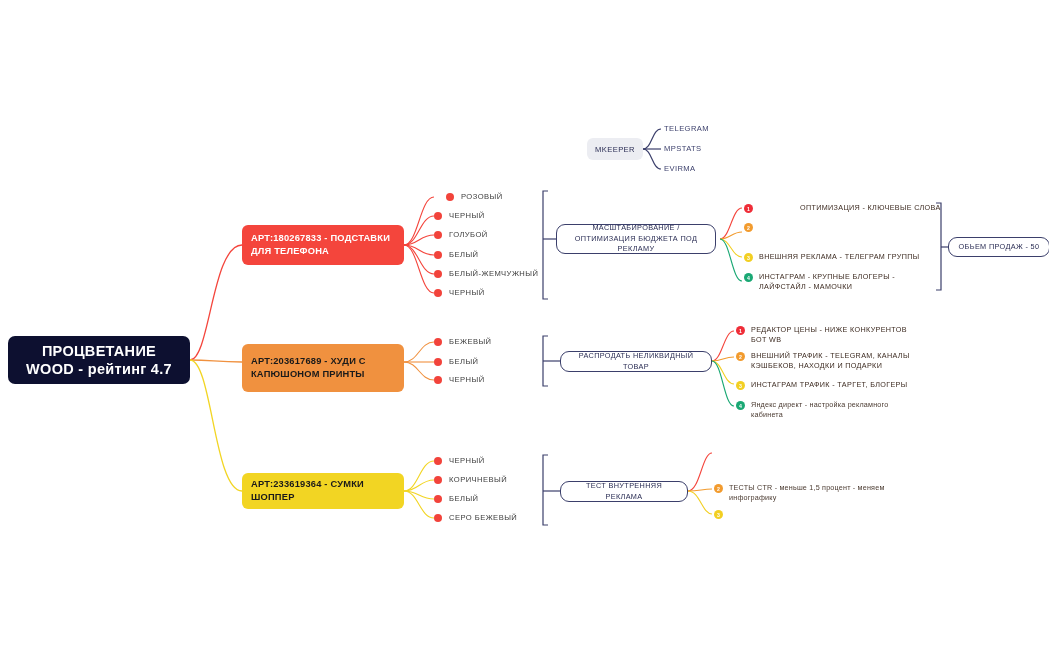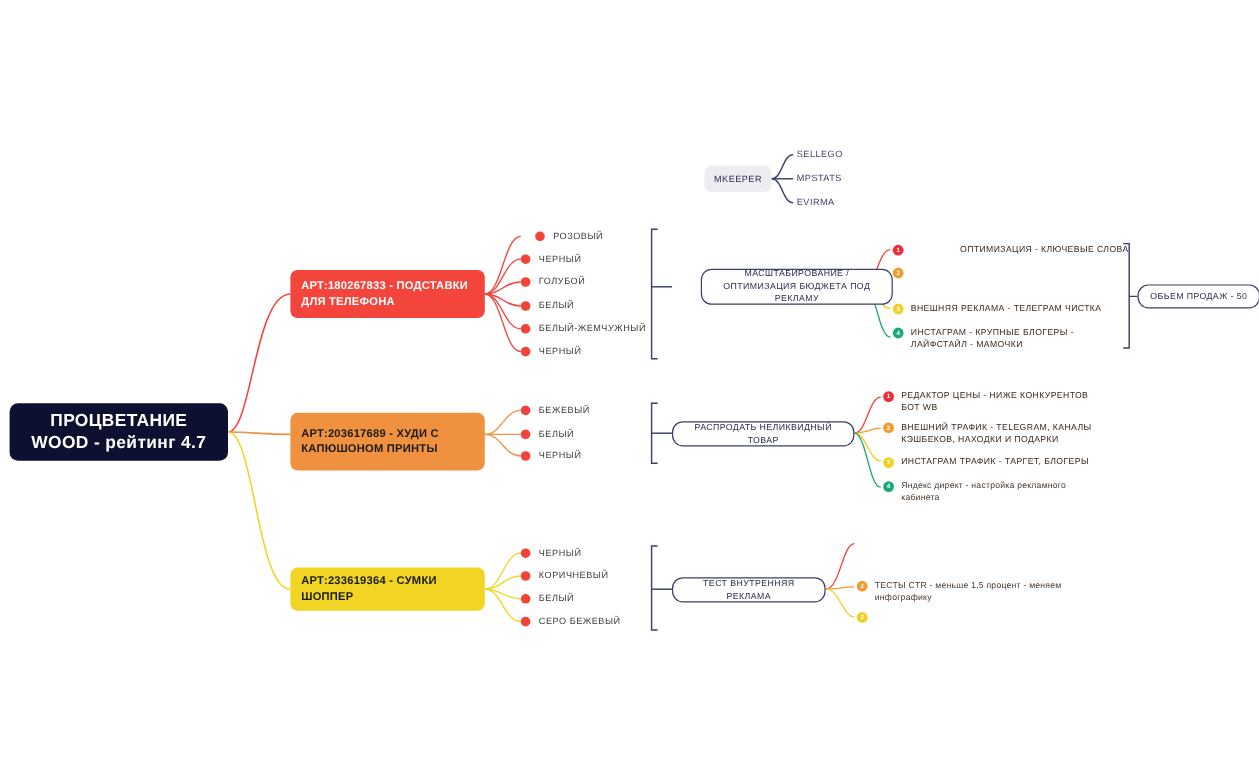--- a/index.html
+++ b/index.html
@@ -71,21 +71,21 @@
     border-radius: 9px;
     background: #ffffff;
     color: #2a2d54;
     font-size: 7.3px;
     letter-spacing: .35px;
     line-height: 1.5;
     text-align: center;
     display: flex; align-items: center; justify-content: center;
     padding: 3px 8px;
   }
-  .obox-scale   { left: 584px; top: 224px; width: 160px; height: 30px; }
+  .obox-scale   { left: 556px; top: 224px; width: 160px; height: 30px; }
   .obox-illiq   { left: 560px; top: 351px; width: 152px; height: 21px; }
   .obox-test    { left: 560px; top: 481px; width: 128px; height: 21px; }
   .obox-volume  { left: 948px; top: 237px; width: 102px; height: 20px; font-size: 7.3px;}
 
   
   .mkeeper {
     position: absolute;
     left: 587px; top: 138px;
     width: 56px; height: 22px;
     background: #ecedf2;
@@ -186,21 +186,21 @@
   </svg>
 
   <div class="root-node">
     <span class="root-line1">ПРОЦВЕТАНИЕ</span>
     <span class="root-line2">WOOD - рейтинг 4.7</span>
   </div>
 
   <div class="mkeeper">
     <span>MKEEPER</span>
   </div>
-  <div class="mk-leaf" style="left:664px; top:124px;">SELLEGO</div>
+  <div class="mk-leaf" style="left:664px; top:124px;">TELEGRAM</div>
   <div class="mk-leaf" style="left:664px; top:144px;">MPSTATS</div>
   <div class="mk-leaf" style="left:664px; top:164px;">EVIRMA</div>
 
   <div class="prod-node prod-red">
     <span>АРТ:180267833 - ПОДСТАВКИ ДЛЯ ТЕЛЕФОНА</span>
   </div>
 
   <div class="leaf" style="left:434px; top:192px;padding-left:12px;">
     <span class="dot"></span>
     <span>РОЗОВЫЙ</span>
@@ -232,21 +232,21 @@
 
   <div class="task" style="left:744px; top:203px;gap:47px;">
     <span class="badge b1">1</span>
     <span class="txt">ОПТИМИЗАЦИЯ - КЛЮЧЕВЫЕ СЛОВА</span>
   </div>
   <div class="task" style="left:744px; top:222px;">
     <span class="badge b2">2</span>
   </div>
   <div class="task" style="left:744px; top:252px;">
     <span class="badge b3">3</span>
-    <span class="txt">ВНЕШНЯЯ РЕКЛАМА - ТЕЛЕГРАМ ЧИСТКА</span>
+    <span class="txt">ВНЕШНЯЯ РЕКЛАМА - ТЕЛЕГРАМ ГРУППЫ</span>
   </div>
   <div class="task" style="left:744px; top:272px;">
     <span class="badge b4">4</span>
     <span class="txt">ИНСТАГРАМ - КРУПНЫЕ БЛОГЕРЫ -
 ЛАЙФСТАЙЛ - МАМОЧКИ</span>
   </div>
 
   <div class="obox obox-volume">
     <span>ОБЬЕМ ПРОДАЖ - 50</span>
   </div>

